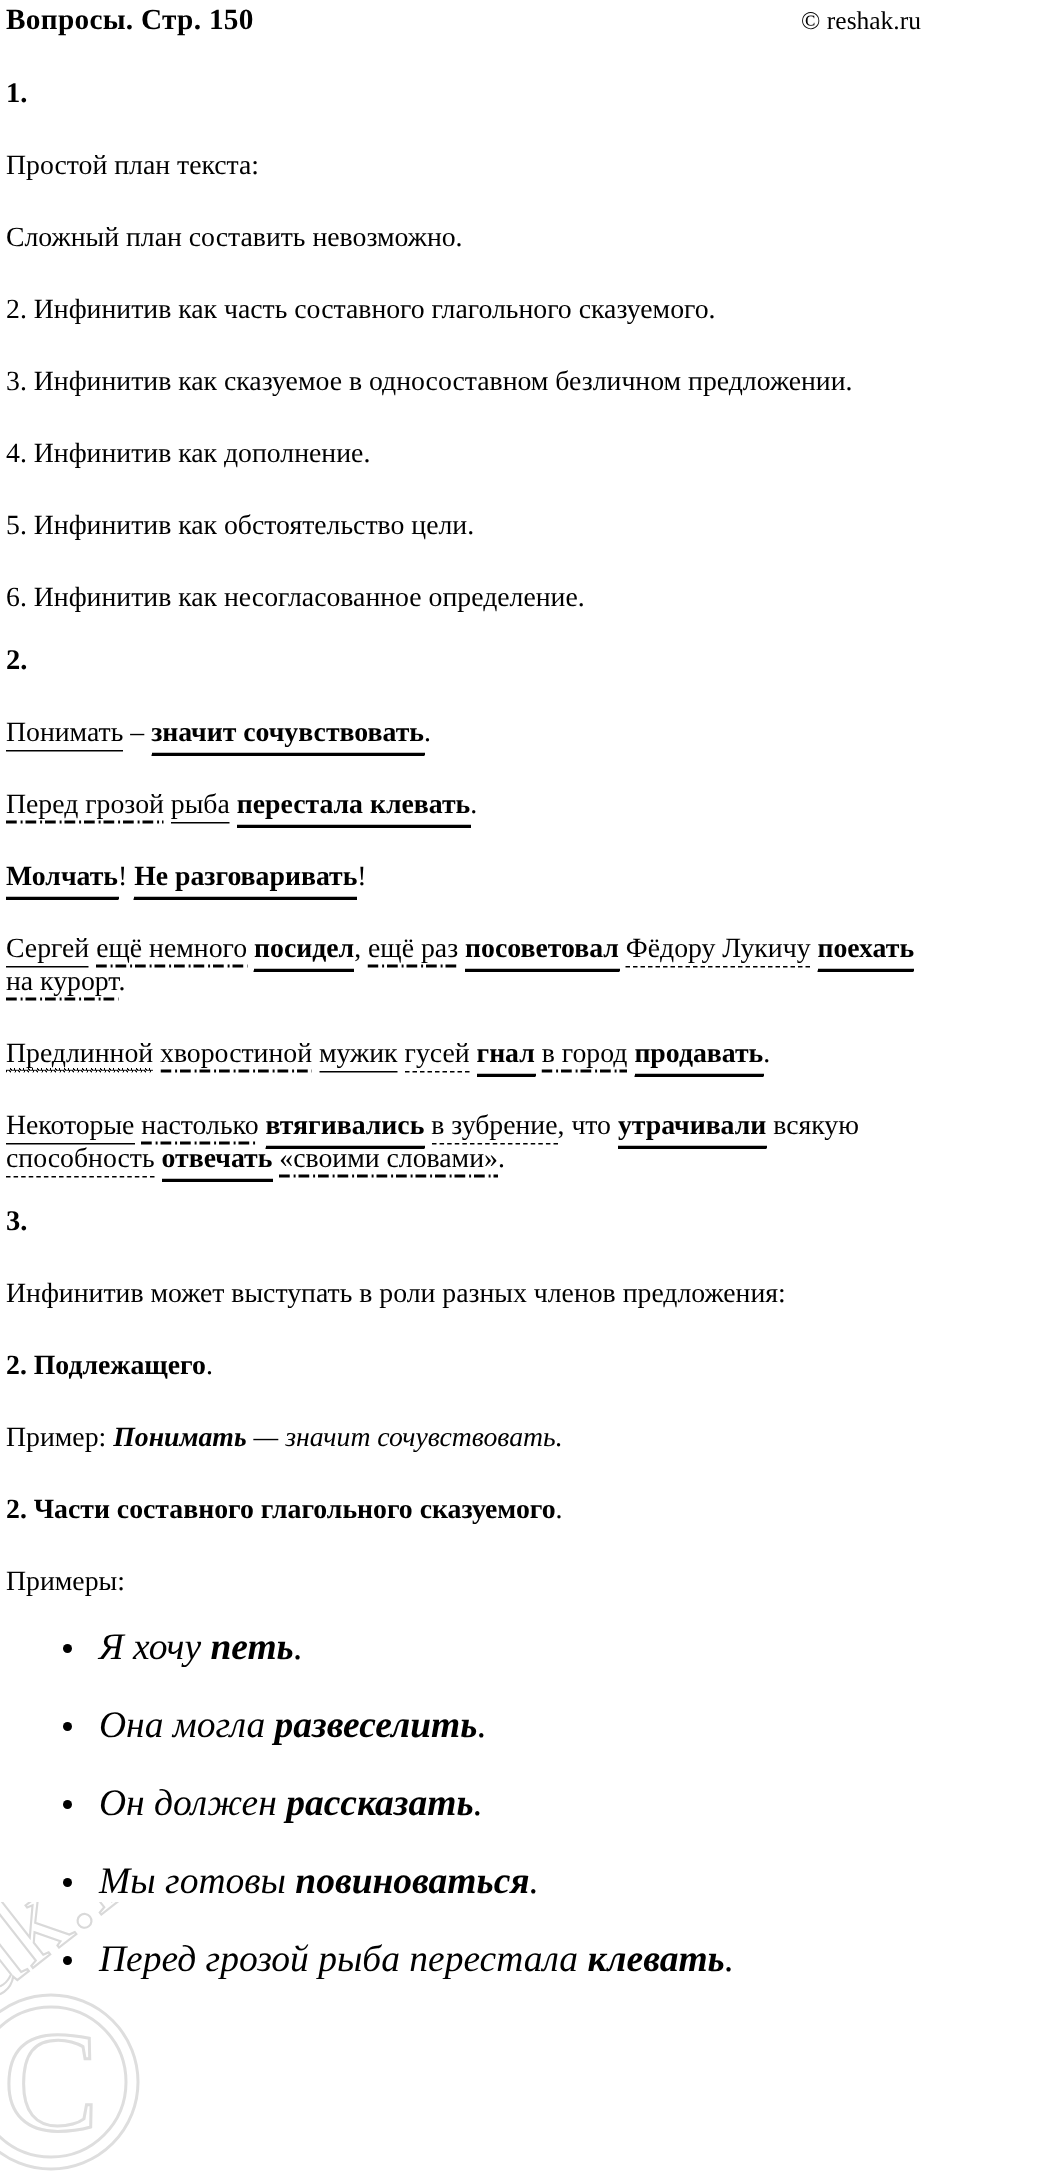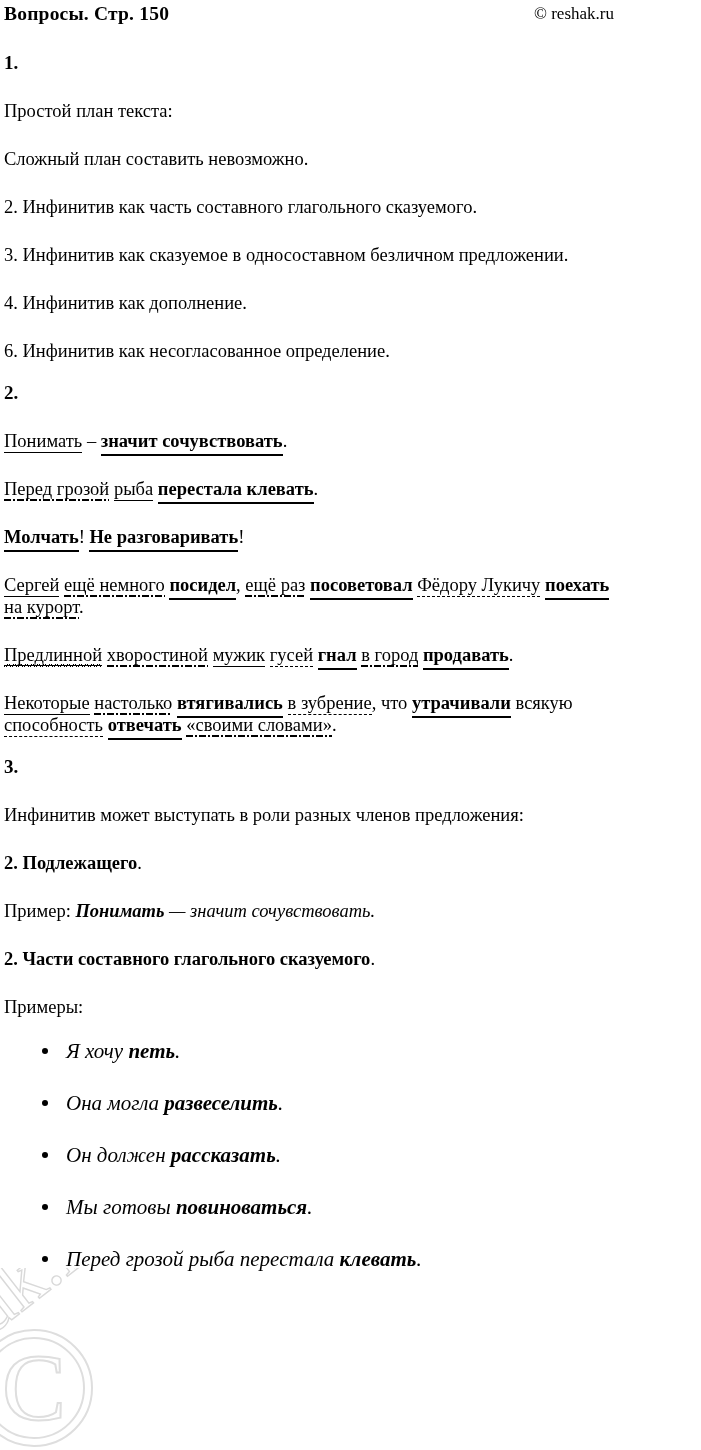--- a/index.html
+++ b/index.html
@@ -127,21 +127,21 @@
   .bi { font-weight: bold; font-style: italic; }
 
   
   ul.bullets {
     list-style: none;
     margin: 20px 0 0 0;
     padding: 0;
   }
   ul.bullets li {
     position: relative;
-    font-size: 21px;
+    font-size: 25px;
     line-height: 22px;
     font-style: italic;
     padding-left: 62px;
     margin-top: 30px;
   }
   ul.bullets li:first-child { margin-top: 22px; }
   ul.bullets li .dot {
     position: absolute;
     left: 38px;
     top: 8px;
@@ -174,20 +174,21 @@
     <span class="header-copyright">© reshak.ru</span>
   </div>
 
   <div class="num first">1.</div>
 
   <p class="line">Простой план текста:</p>
   <p class="line">Сложный план составить невозможно.</p>
   <p class="line">2. Инфинитив как часть составного глагольного сказуемого.</p>
   <p class="line">3. Инфинитив как сказуемое в односоставном безличном предложении.</p>
   <p class="line">4. Инфинитив как дополнение.</p>
+  <p class="line">5. Инфинитив как обстоятельство цели.</p>
   <p class="line">6. Инфинитив как несогласованное определение.</p>
 
   <div class="num">2.</div>
 
   <p class="line"><span class="u-subj">Понимать</span><span> – </span><span class="u-pred">значит сочувствовать</span><span>.</span></p>
   <p class="line"><span class="u-adv">Перед грозой</span><span> </span><span class="u-subj">рыба</span><span> </span><span class="u-pred">перестала клевать</span><span>.</span></p>
   <p class="line"><span class="u-pred">Молчать</span><span>! </span><span class="u-pred">Не разговаривать</span><span>!</span></p>
   <p class="line wrap"><span class="u-subj">Сергей</span><span>  </span><span class="u-adv">ещё немного</span><span>  </span><span class="u-pred">посидел</span><span>,  </span><span class="u-adv">ещё раз</span><span>  </span><span class="u-pred">посоветовал</span><span>  </span><span class="u-obj">Фёдору Лукичу</span><span> </span><span class="u-pred">поехать</span><span> </span><span class="u-adv">на курорт</span><span>.</span></p>
   <p class="line"><span class="u-def">Предлинной</span><span> </span><span class="u-adv">хворостиной</span><span> </span><span class="u-subj">мужик</span><span> </span><span class="u-obj">гусей</span><span> </span><span class="u-pred">гнал</span><span> </span><span class="u-adv">в город</span><span> </span><span class="u-pred">продавать</span><span>.</span></p>
   <p class="line wrap"><span class="u-subj">Некоторые</span><span> </span><span class="u-adv">настолько</span><span> </span><span class="u-pred">втягивались</span><span> </span><span class="u-obj">в зубрение</span><span>, что </span><span class="u-pred">утрачивали</span><span> всякую </span><span class="u-obj">способность</span><span> </span><span class="u-pred">отвечать</span><span> </span><span class="u-adv">«своими словами»</span><span>.</span></p>

